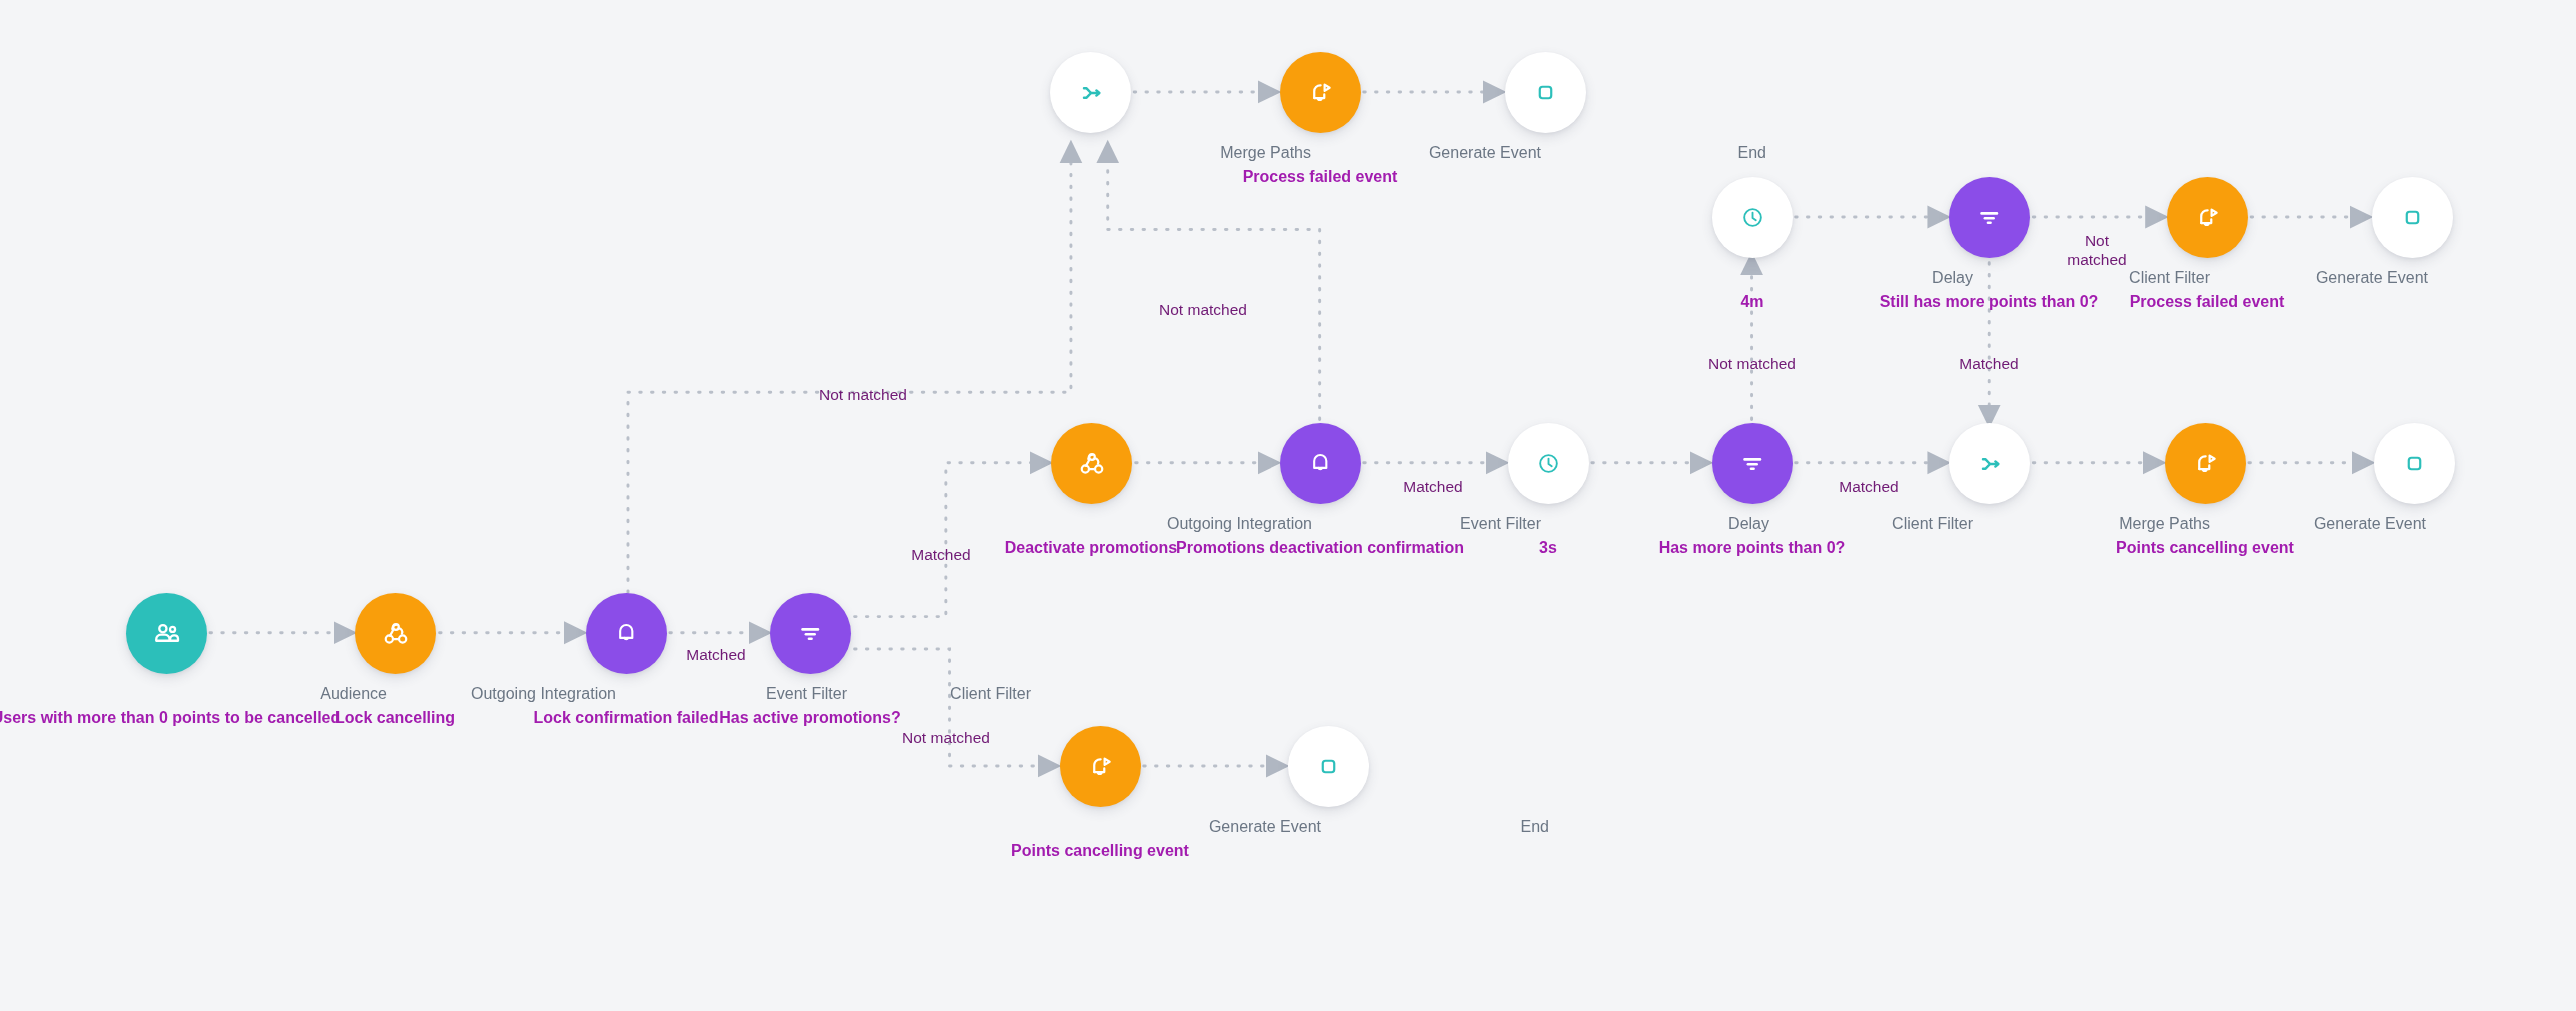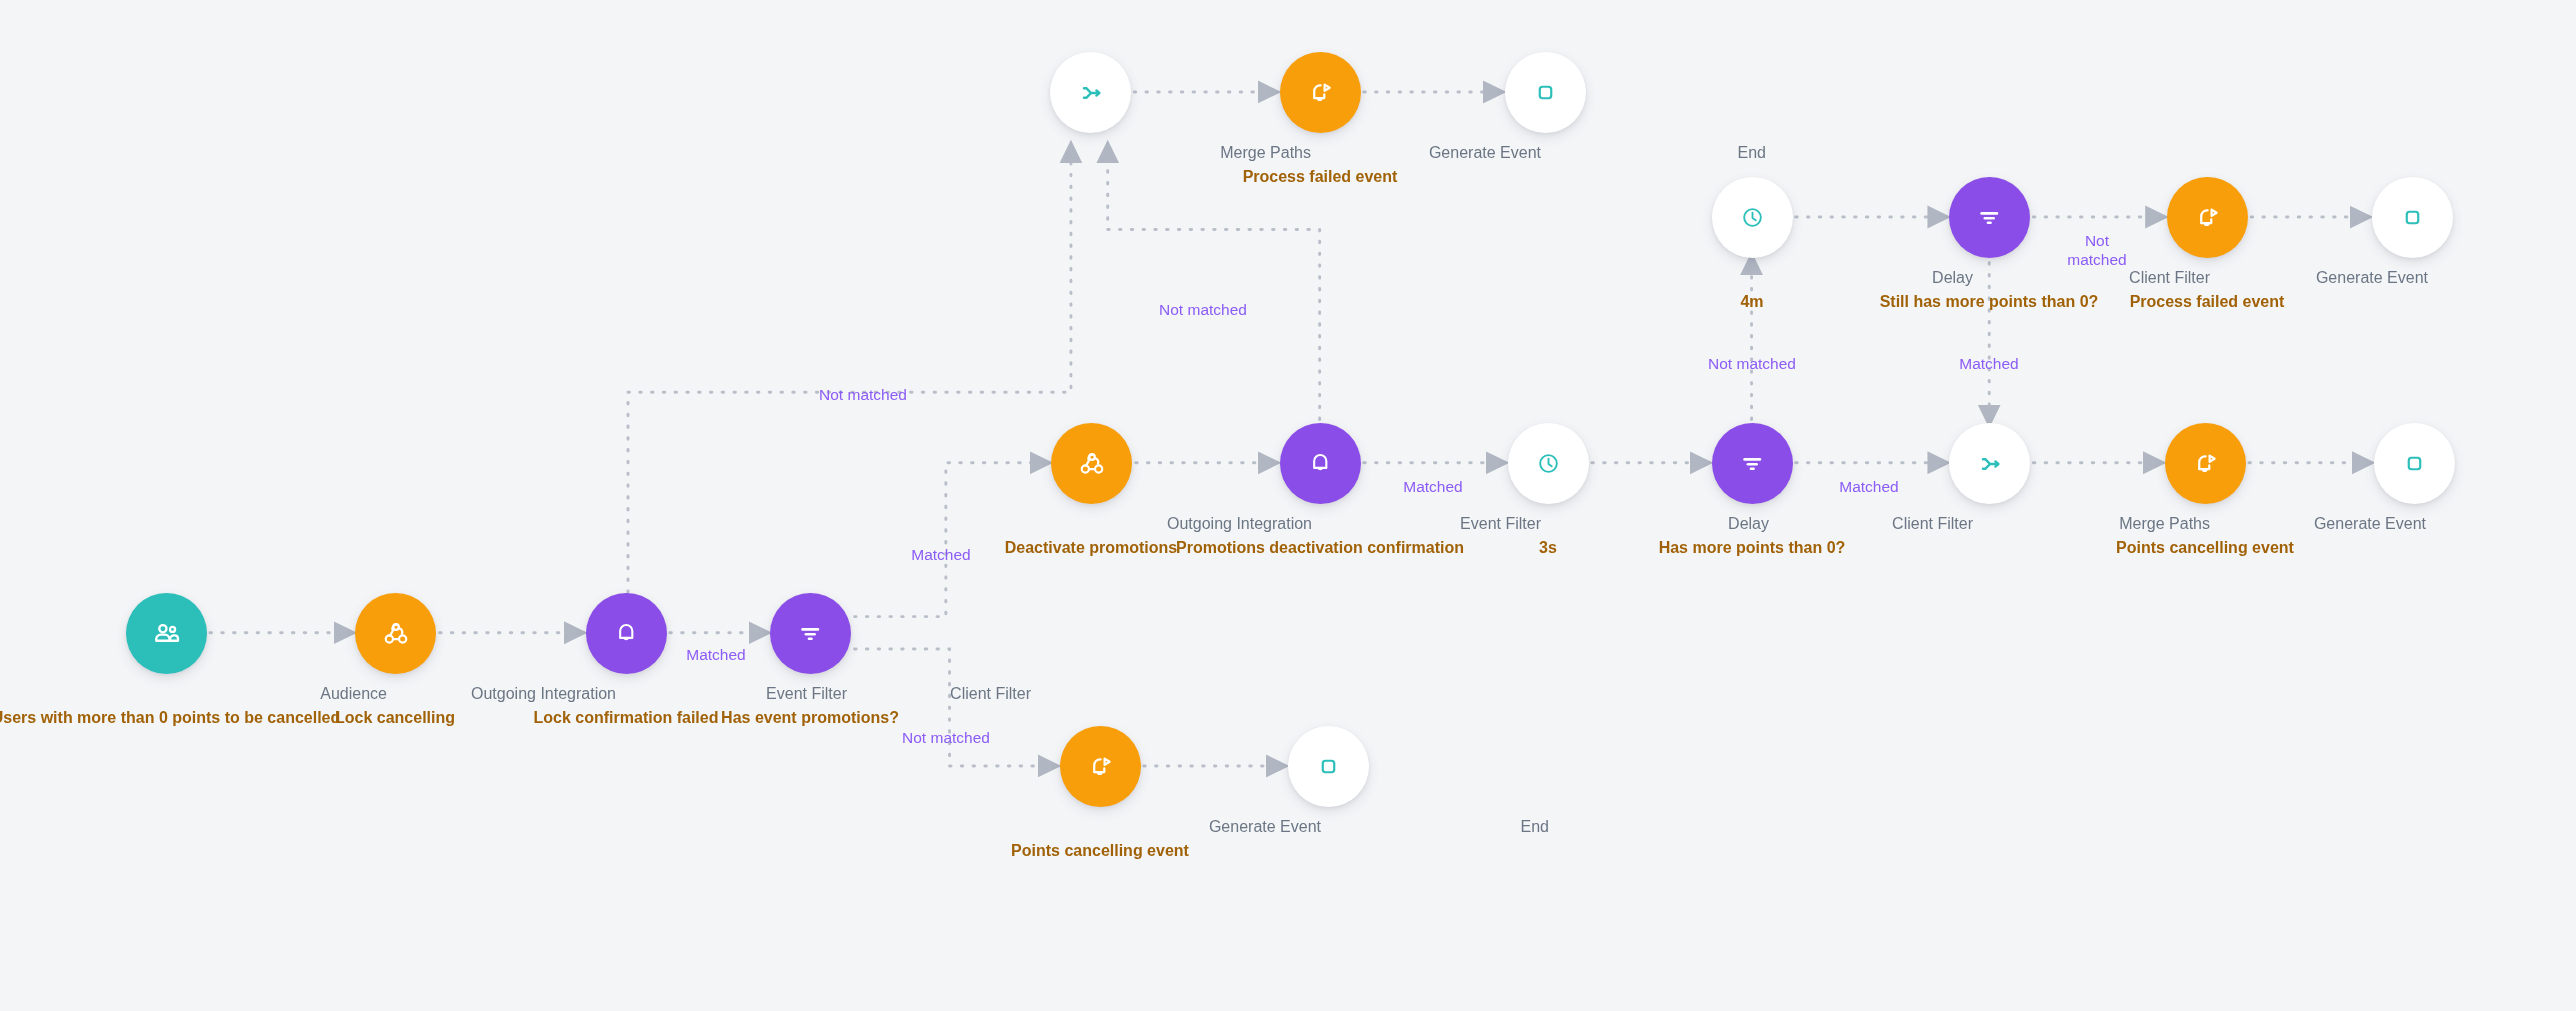--- a/index.html
+++ b/index.html
@@ -63,29 +63,29 @@
     font-size: 16px;
     line-height: 22px;
     color: #6b7684;
     white-space: nowrap;
     text-align: right;
   }
   .node-title {
     font-size: 16px;
     line-height: 22px;
     font-weight: bold;
-    color: #a16207;
+    color: #a21caf;
     white-space: nowrap;
     margin-top: 1.5px;
   }
   .edge-label {
     position: absolute;
     font-size: 15.5px;
     line-height: 19px;
-    color: #8b5cf6;
+    color: #701a75;
     white-space: pre-line;
     pointer-events: none;
   }
   .edge-label.center { transform: translate(-50%, -50%); text-align: center; }
 </style>
 </head>
 <body>
 
 <div id="canvas">
 
@@ -188,21 +188,21 @@
       <span>
         <svg width="26.5" height="26.5" viewBox="0 0 24 24" stroke="#fff" stroke-width="2.3" stroke-linecap="round">
           <line x1="5" y1="8.5" x2="19" y2="8.5"></line>
           <line x1="8" y1="13" x2="16" y2="13"></line>
           <line x1="10.8" y1="17" x2="13.2" y2="17"></line>
         </svg>
       </span>
     </div>
     <div class="node-labels">
       <div class="node-type">Client Filter</div>
-      <div class="node-title">Has event promotions?</div>
+      <div class="node-title">Has active promotions?</div>
     </div>
   </div>
 
   <div class="node" style="left:1091px;top:463px;">
     <div class="node-circle orange">
       <span>
         <svg width="28" height="28" viewBox="0 0 24 24" fill="none" stroke="#fff" stroke-width="1.9" stroke-linecap="round" stroke-linejoin="round">
           <path d="M12 4.2a3.1 3.1 0 0 0-2.6 4.8l-2.6 4.6"></path>
           <path d="M14.2 7.2a3.1 3.1 0 0 1 2.9 4.5"></path>
           <circle cx="6.3" cy="16.3" r="3.1"></circle>

